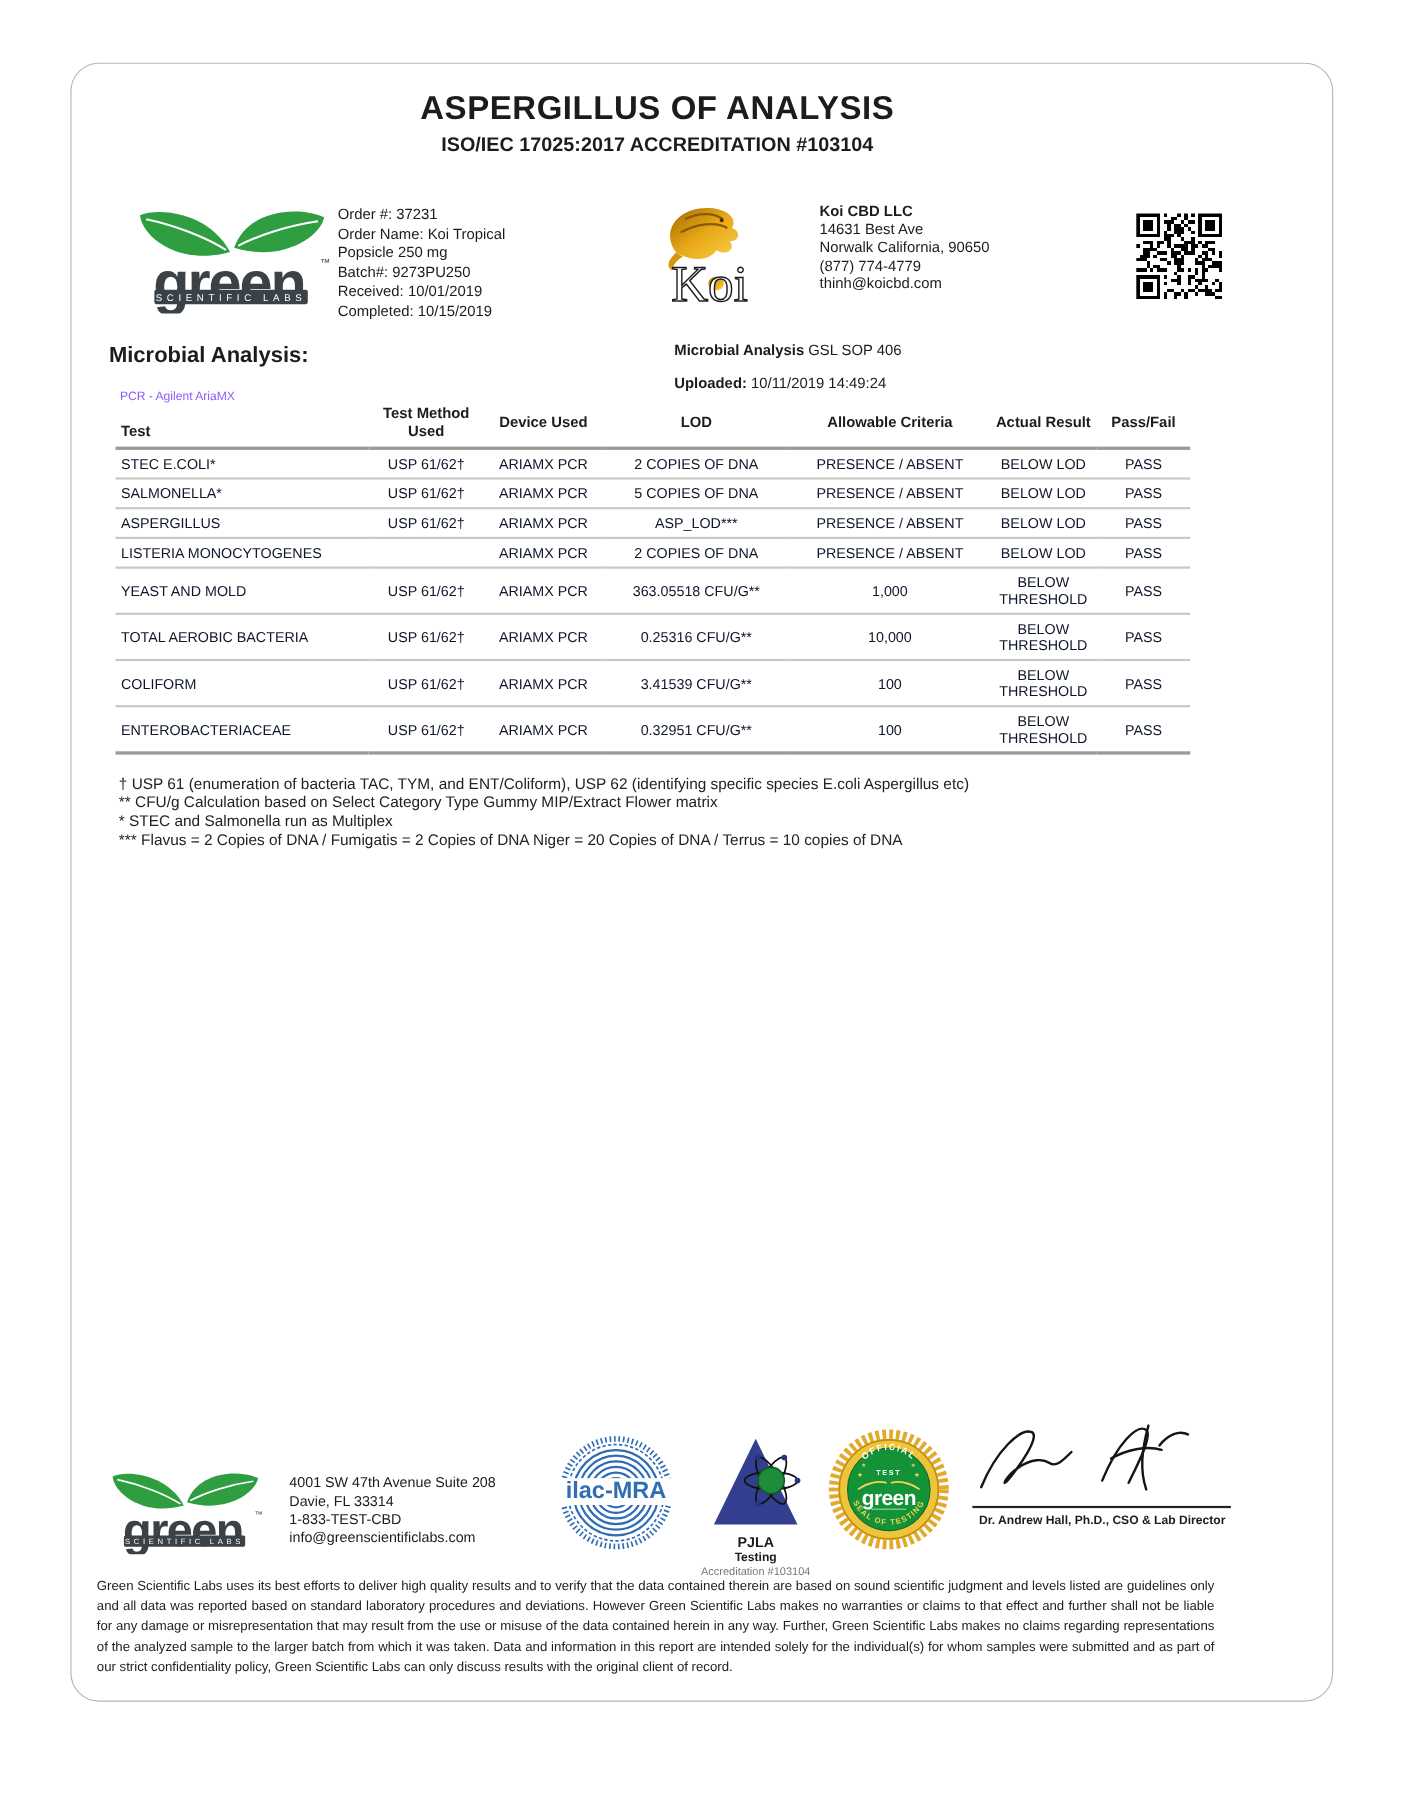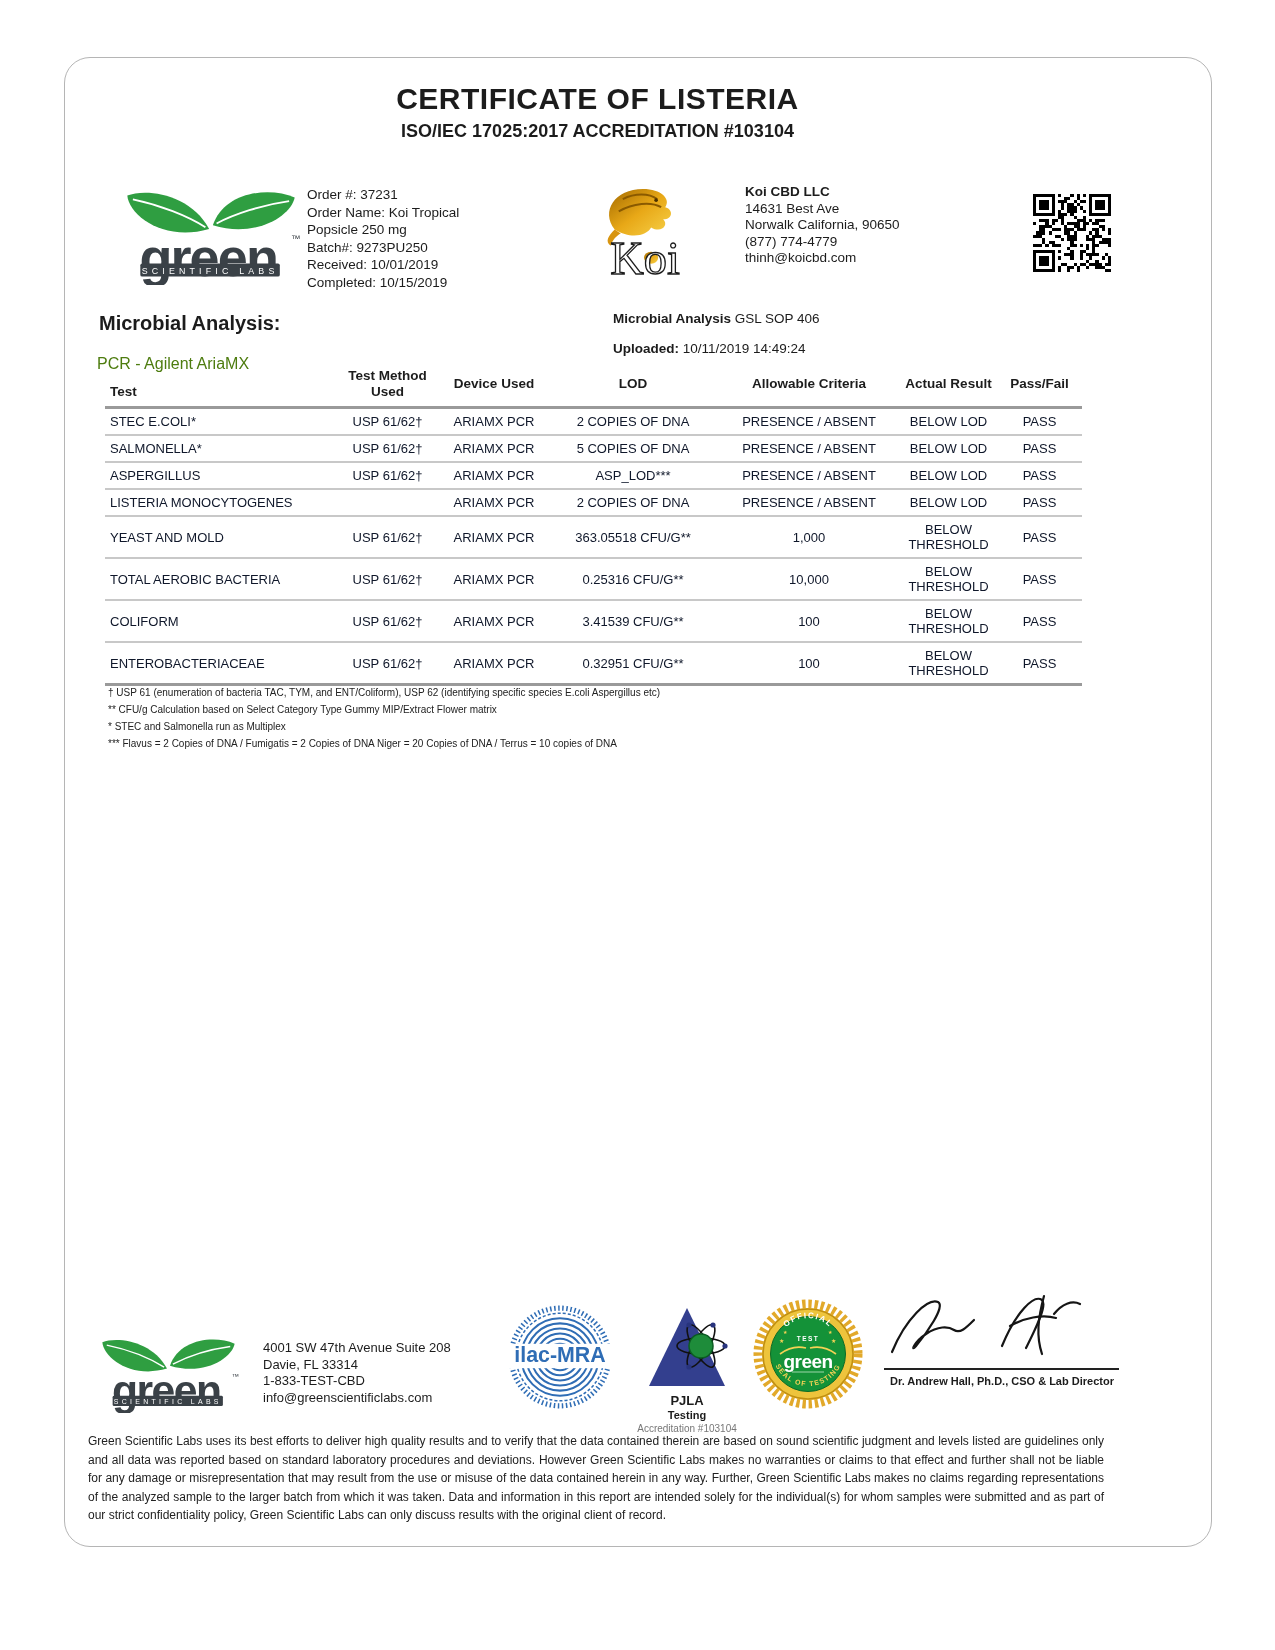--- a/index.html
+++ b/index.html
@@ -21,39 +21,39 @@
   #order-info { left:307px; top:186px; width:172px; font-size:13.5px; line-height:17.5px; }
   #order-info b { font-weight:normal;text-align:right; }
   #koi-logo { left:598px; top:185px; width:94px; height:97px; }
   #client-info { left:745px; top:184px; width:185px; font-size:13.5px; line-height:16.5px; }
   #client-info .cname { font-weight:bold; }
   #qr-code { left:1033px; top:194px; width:78px; height:78px; }
   
   #section-heading { left:99px; top:312px; font-size:20px; font-weight:bold; }
   #sop-line  { left:613px; top:311px; font-size:13.5px; }
   #uploaded-line { left:613px; top:341px; font-size:13.5px; }
-  #pcr-note { left:97px; top:355px; font-size:16px; color:#4d7c0f; }
+  #pcr-note { left:109px; top:355px; font-size:11px; color:#8b5cf6; }
   
   #table-wrap { left:105px; top:366px; width:977px; }
   table.coa { border-collapse:collapse; width:977px; table-layout:fixed; }
   table.coa th {
     font-size:13.5px; font-weight:bold; text-align:center; vertical-align:middle;
     padding:2px 3px 6px 3px; line-height:16px;
   }
   table.coa th.first { text-align:left; vertical-align:bottom; padding-left:5px; }
   table.coa thead tr { border-bottom:3px solid #9a9a9a; }
   table.coa td {
     font-size:13px; text-align:center; padding:5px 4px; line-height:15px;
     color:#0f172a; vertical-align:middle;
   }
   table.coa td.first { text-align:left; padding-left:5px; }
   table.coa tbody tr { border-bottom:2px solid #c8c8c8; }
   table.coa tbody tr:last-child { border-bottom:3px solid #9a9a9a; }
   
-  #footnotes { left:108px; top:684px; width:900px; font-size:10px; line-height:17px; color:#222; }
+  #footnotes { left:108px; top:704px; width:900px; font-size:14px; line-height:17px; color:#222; }
   
   #logo-green-footer { left:95px; top:1336px; width:147px; height:77px; }
   #footer-address { left:263px; top:1340px; width:230px; font-size:13px; line-height:16.5px; }
   #ilac-logo { left:505px; top:1302px; width:110px; height:110px; }
   #pjla-block { left:626px; top:1300px; width:122px; text-align:center; }
   #pjla-block .p1 { font-size:13px; font-weight:bold; margin-top:1px; }
   #pjla-block .p2 { font-size:11px; font-weight:bold; margin-top:1px; }
   #pjla-block .p3 { font-size:10px; color:#777; margin-top:2px; }
   #seal-logo { left:752px; top:1298px; width:112px; height:112px; }
   #signature-block { left:882px; top:1292px; width:242px; }
@@ -64,21 +64,21 @@
   svg text { font-family:"Liberation Sans", sans-serif; }
   svg text.serif { font-family:"Liberation Serif", serif; }
 </style>
 </head>
 <body>
 
 <div id="page">
   <div id="border-box" class="abs"></div>
 
   <div id="title-block" class="abs">
-    <div class="t1">CERTIFICATE OF LISTERIA</div>
+    <div class="t1">ASPERGILLUS OF ANALYSIS</div>
     <div class="t2">ISO/IEC 17025:2017 ACCREDITATION #103104</div>
   </div>
 
   <svg id="logo-green-main" class="abs" viewBox="0 0 200 104">
     <path d="M98,44 C78,6 30,0 10,8 C12,30 50,58 98,44 Z" fill="#2f9e41"></path>
     <path d="M16,12 C45,18 75,30 94,42" stroke="#ffffff" stroke-width="2" fill="none"></path>
     <path d="M102,40 C114,4 162,-2 190,10 C186,30 148,54 102,40 Z" fill="#2f9e41"></path>
     <path d="M184,14 C155,18 125,28 106,38" stroke="#ffffff" stroke-width="2" fill="none"></path>
     <text x="97" y="94" text-anchor="middle" font-size="58" font-weight="bold" fill="#3a4147" letter-spacing="-2">green</text>
     <text x="186" y="58" font-size="10" fill="#3a4147">™</text>

